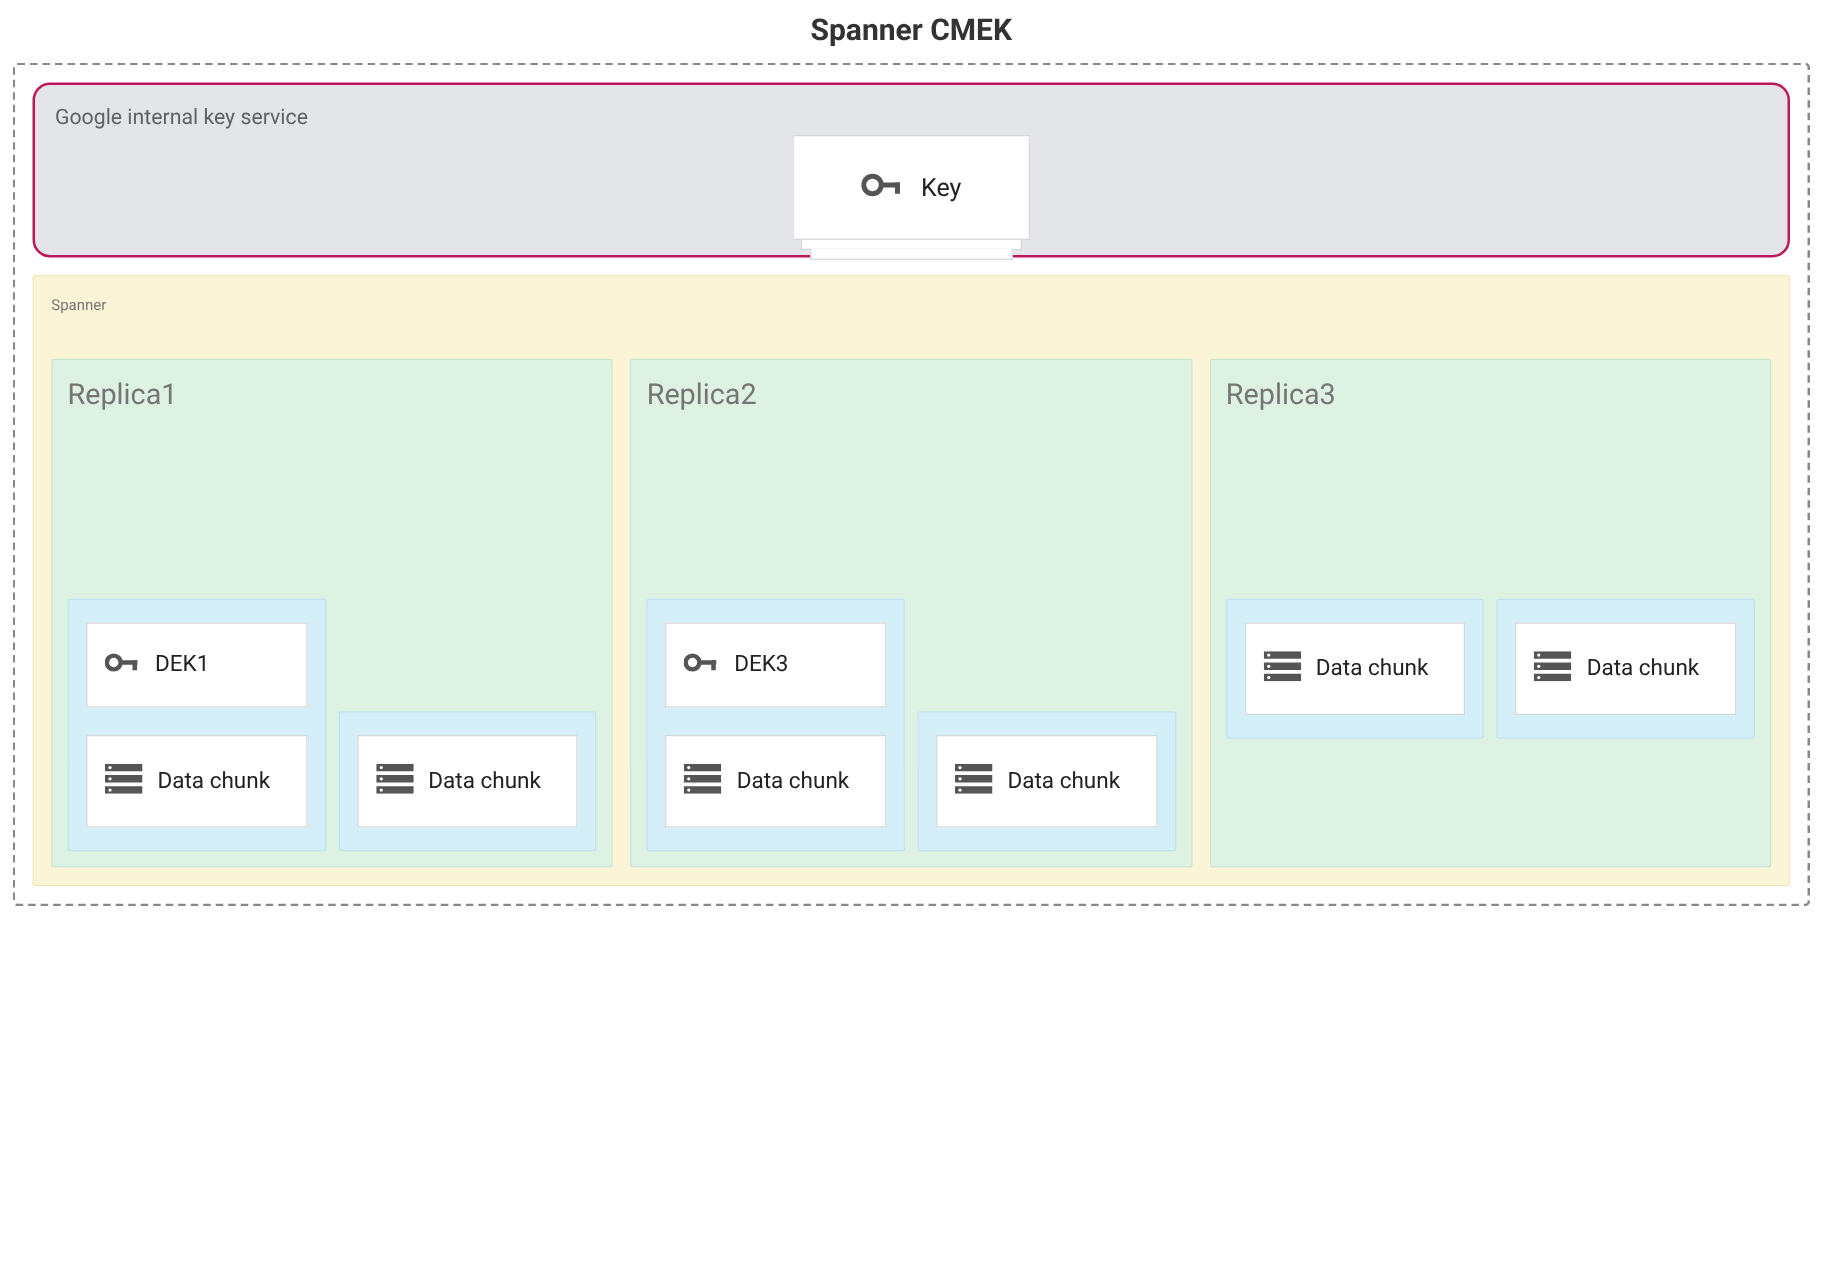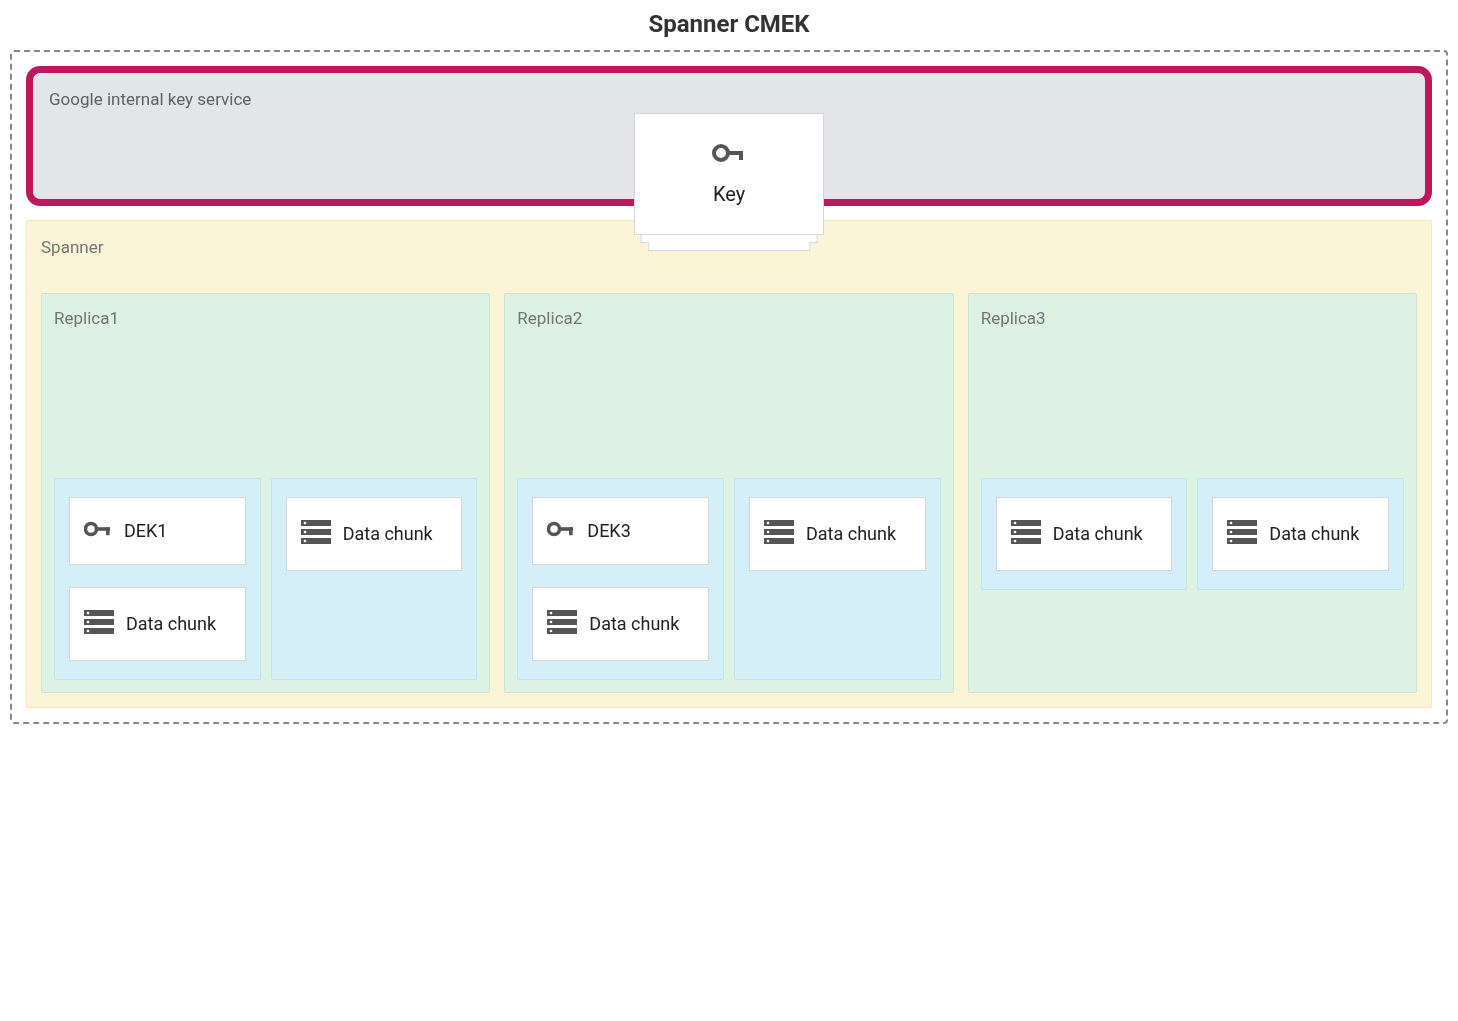--- a/index.html
+++ b/index.html
@@ -17,21 +17,21 @@
 }
 .outer-container {
   border: 2px dashed #888;
   border-radius: 4px;
   padding: 14px;
   width: 1438px;
   margin: 0 auto;
 }
 .key-service-box {
   background: #e3e5e8;
-  border: 7px solid #be185d;
+  border: 2px solid #be185d;
   border-radius: 14px;
   padding: 16px;
   margin-bottom: 14px;
   height: 140px;
   position: relative;
 }
 .key-service-label {
   color: #616161;
   font-size: 17px;
 }
@@ -44,21 +44,20 @@
 }
 .key-card {
   background: #fff;
   border: 1px solid #d5d7da;
   padding: 28px 18px;
   display: flex;
   align-items: center;
   justify-content: center;
   gap: 14px;
   position: relative;
-  flex-direction: column;
 }
 .key-card-stack {
   position: relative;
 }
 .key-card-stack::before,
 .key-card-stack::after {
   content: "";
   position: absolute;
   left: 50%;
   transform: translateX(-50%);
@@ -82,42 +81,43 @@
   color: #222;
 }
 .spanner-box {
   background: #fcf4d6;
   border: 1px solid #f2e7b8;
   border-radius: 2px;
   padding: 16px 14px 14px 14px;
 }
 .spanner-label {
   color: #757575;
-  font-size: 17px;
+  font-size: 12px;
   margin-bottom: 36px;
 }
 .replicas-row {
   display: flex;
   gap: 14px;
 }
 .replica-box {
   flex: 1;
   background: #def2e4;
   border: 1px solid #c8e6d0;
   border-radius: 2px;
   padding: 14px 12px 12px 12px;
 }
 .replica-label {
   color: #757575;
-  font-size: 17px;
+  font-size: 23px;
   margin-bottom: 150px;
 }
 .chunks-row {
   display: flex;
   gap: 10px;
+  align-items: flex-end;
 }
 .chunk-column {
   flex: 1;
   background: #d5eff8;
   border: 1px solid #c0e3f0;
   border-radius: 2px;
   padding: 18px 14px;
   display: flex;
   flex-direction: column;
   gap: 22px;

